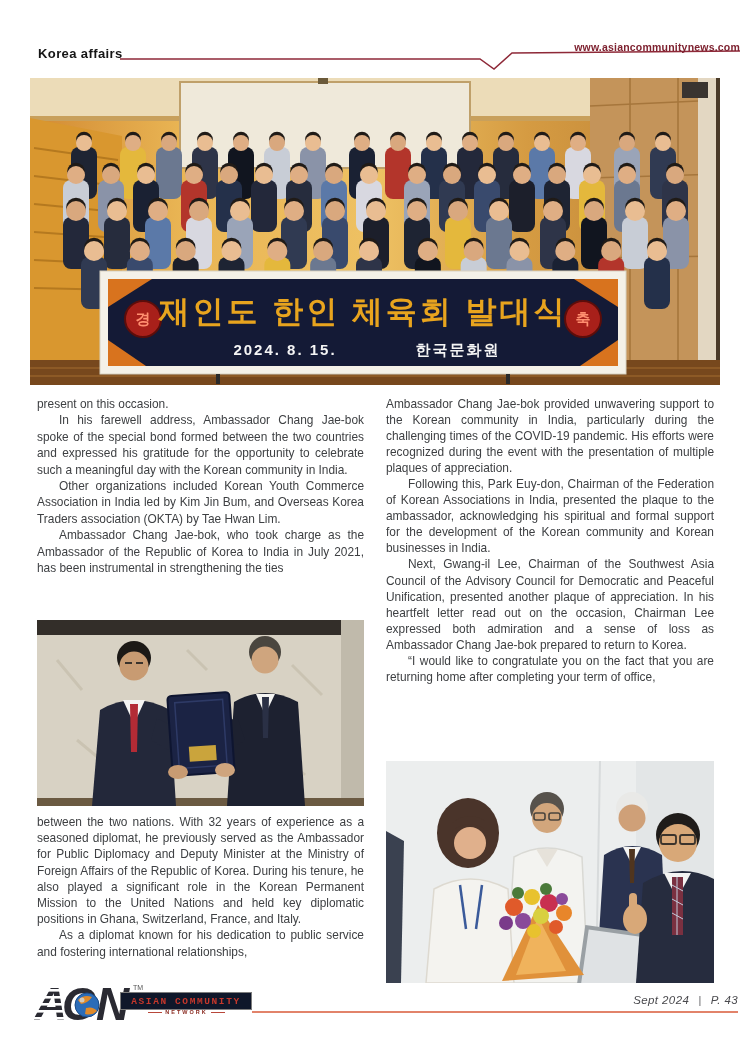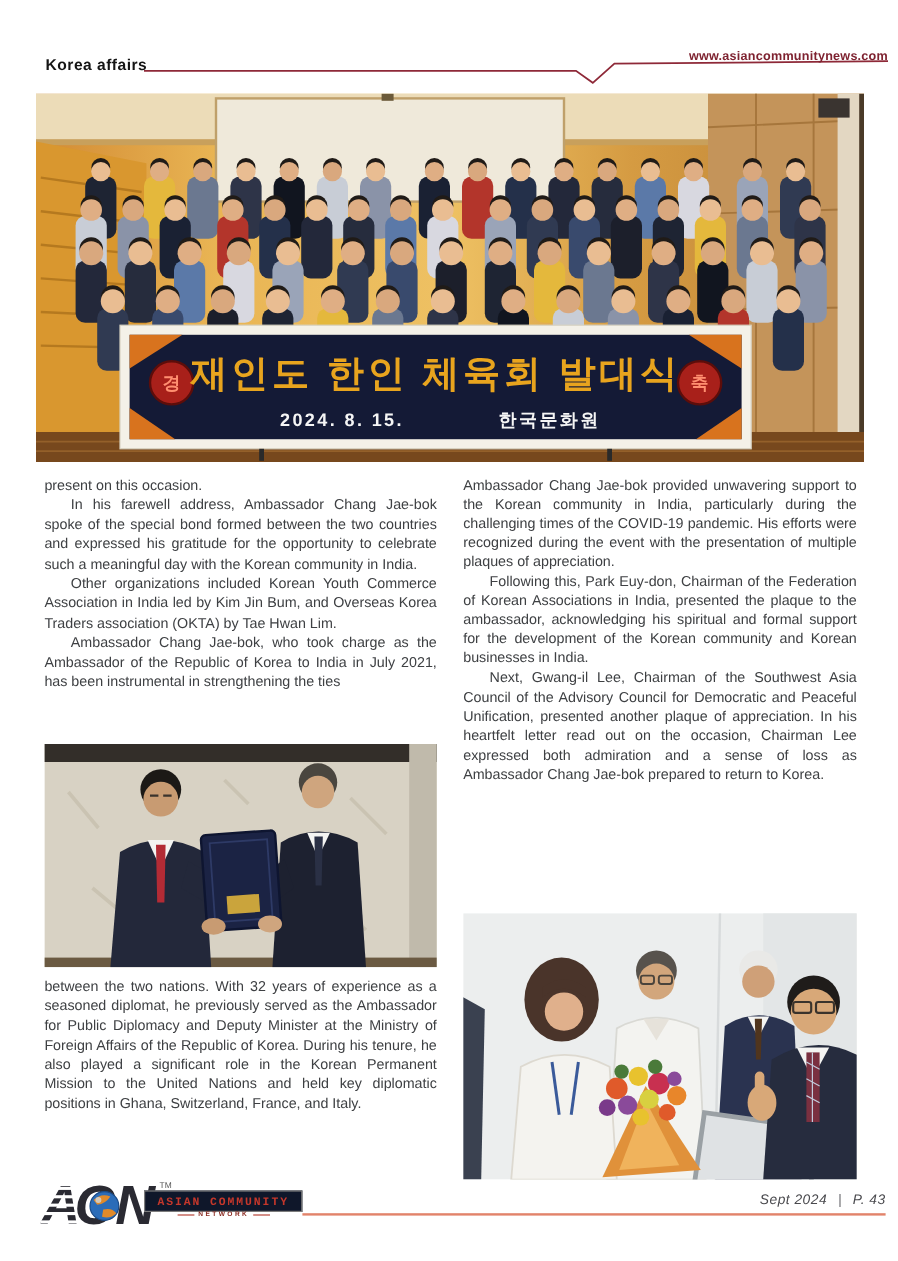--- a/index.html
+++ b/index.html
@@ -349,26 +349,28 @@
     <rect x="140" y="81" width="48" height="66" fill="none" stroke="#2e3a66" stroke-width="1.5"></rect>
     <rect x="151" y="126" width="27" height="15" fill="#caa43c"></rect>
   </g>
   <ellipse cx="141" cy="152" rx="10" ry="7" fill="#c89b72"></ellipse>
   <ellipse cx="188" cy="150" rx="10" ry="7" fill="#cfa57e"></ellipse>
 </svg>
 </figure>
 
 <div class="abs col" id="col-left-bottom">
   <p class="para">between the two nations. With 32 years of experience as a seasoned diplomat, he previously served as the Ambassador for Public Diplomacy and Deputy Minister at the Ministry of Foreign Affairs of the Republic of Korea. During his tenure, he also played a significant role in the Korean Permanent Mission to the United Nations and held key diplomatic positions in Ghana, Switzerland, France, and Italy.</p>
+  <p class="para indent">As a diplomat known for his dedication to public service and fostering international relationships,</p>
 </div>
 
 <div class="abs col" id="col-right">
   <p class="para">Ambassador Chang Jae-bok provided unwavering support to the Korean community in India, particularly during the challenging times of the COVID-19 pandemic. His efforts were recognized during the event with the presentation of multiple plaques of appreciation.</p>
   <p class="para indent">Following this, Park Euy-don, Chairman of the Federation of Korean Associations in India, presented the plaque to the ambassador, acknowledging his spiritual and formal support for the development of the Korean community and Korean businesses in India.</p>
   <p class="para indent">Next, Gwang-il Lee, Chairman of the Southwest Asia Council of the Advisory Council for Democratic and Peaceful Unification, presented another plaque of appreciation. In his heartfelt letter read out on the occasion, Chairman Lee expressed both admiration and a sense of loss as Ambassador Chang Jae-bok prepared to return to Korea.</p>
+  <p class="para indent">“I would like to congratulate you on the fact that you are returning home after completing your term of office,</p>
 </div>
 
 <figure class="abs" id="bouquet-photo">
 <svg width="328" height="222" viewBox="0 0 328 222">
   <rect width="328" height="222" fill="#eceeee"></rect>
   <rect x="250" width="78" height="222" fill="#e3e6e7"></rect>
   <line x1="214" y1="0" x2="210" y2="222" stroke="#d8dbdc" stroke-width="2"></line>
   <polygon points="0,70 18,80 15,222 0,222" fill="#3a4150"></polygon>
 
   <g>

